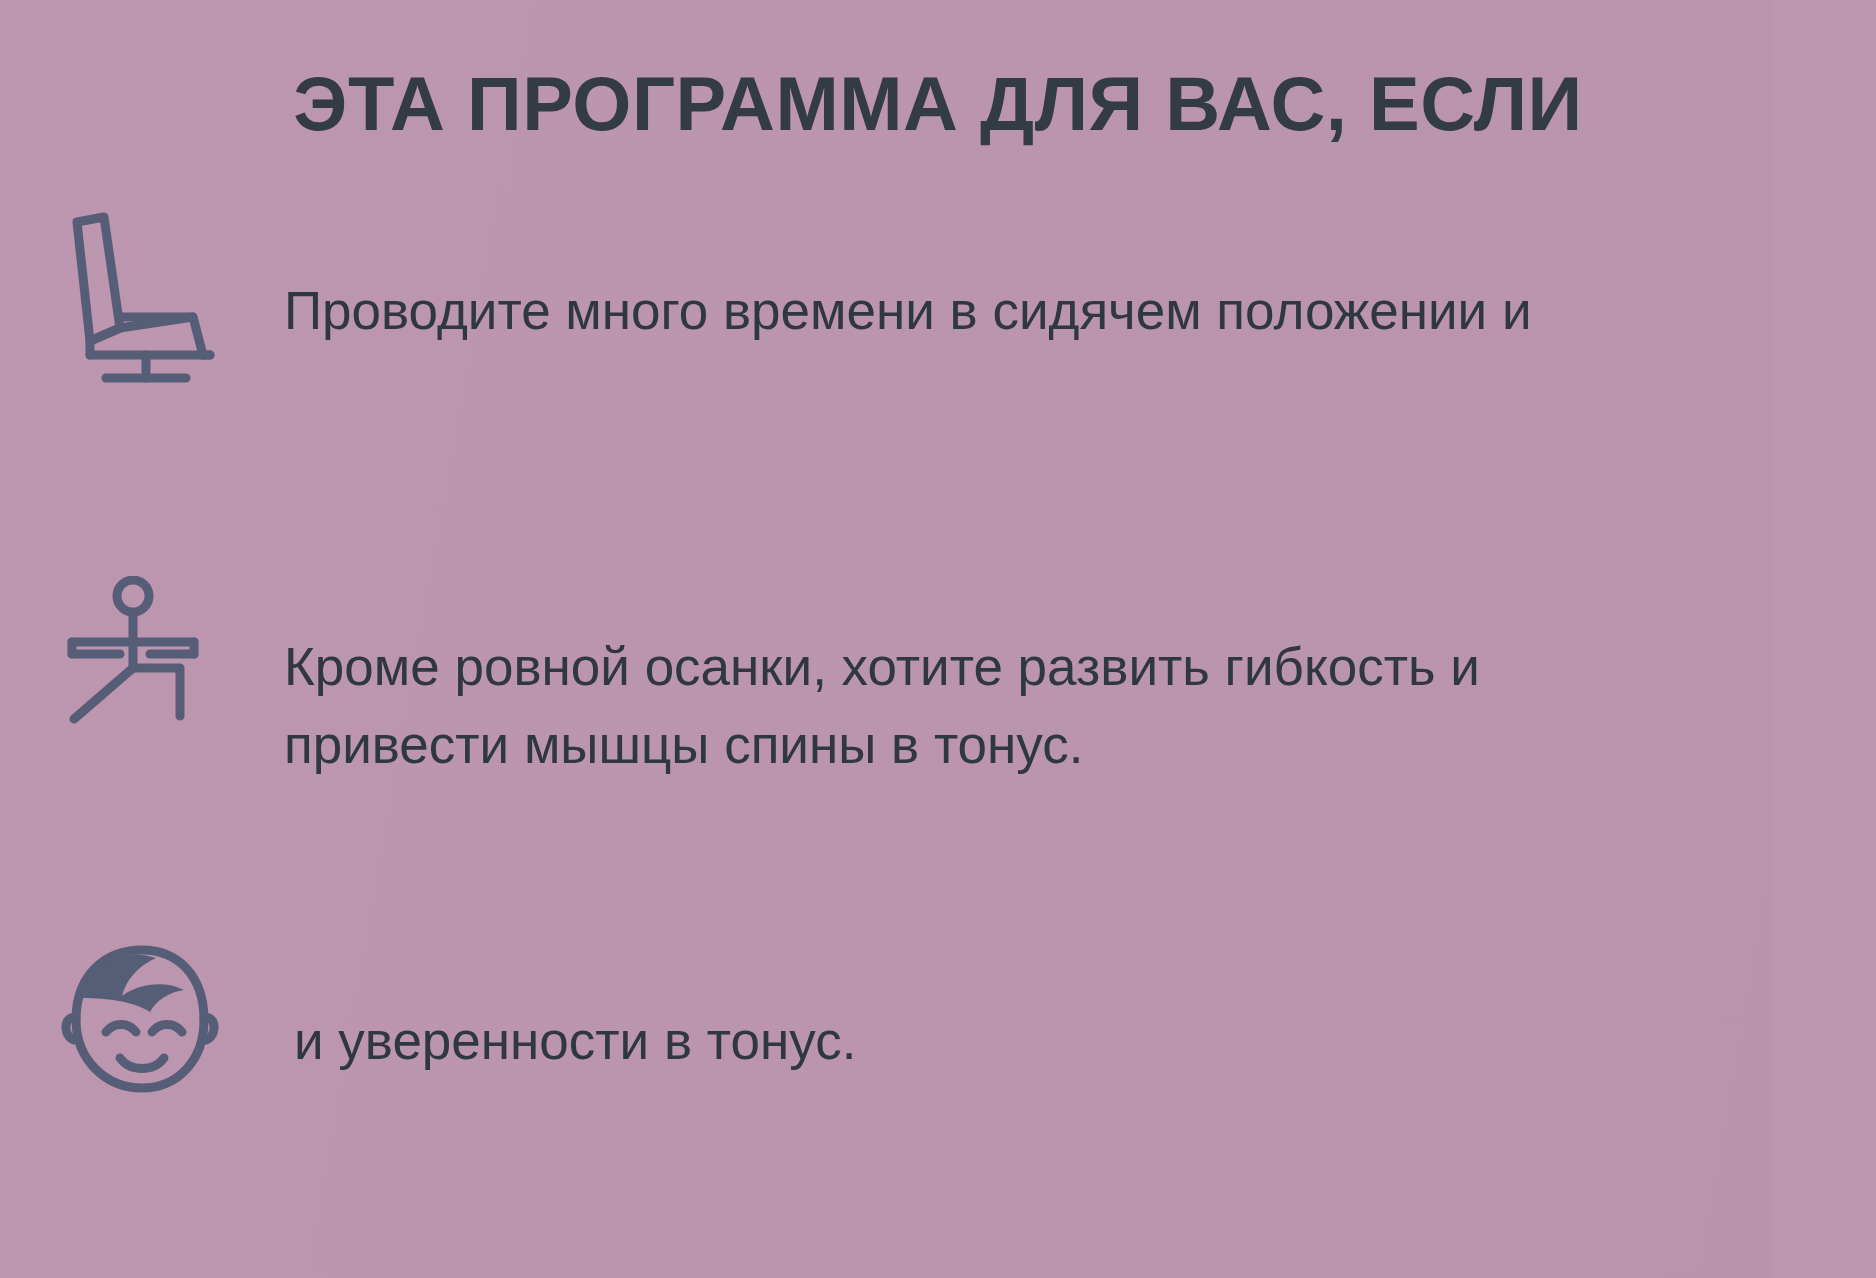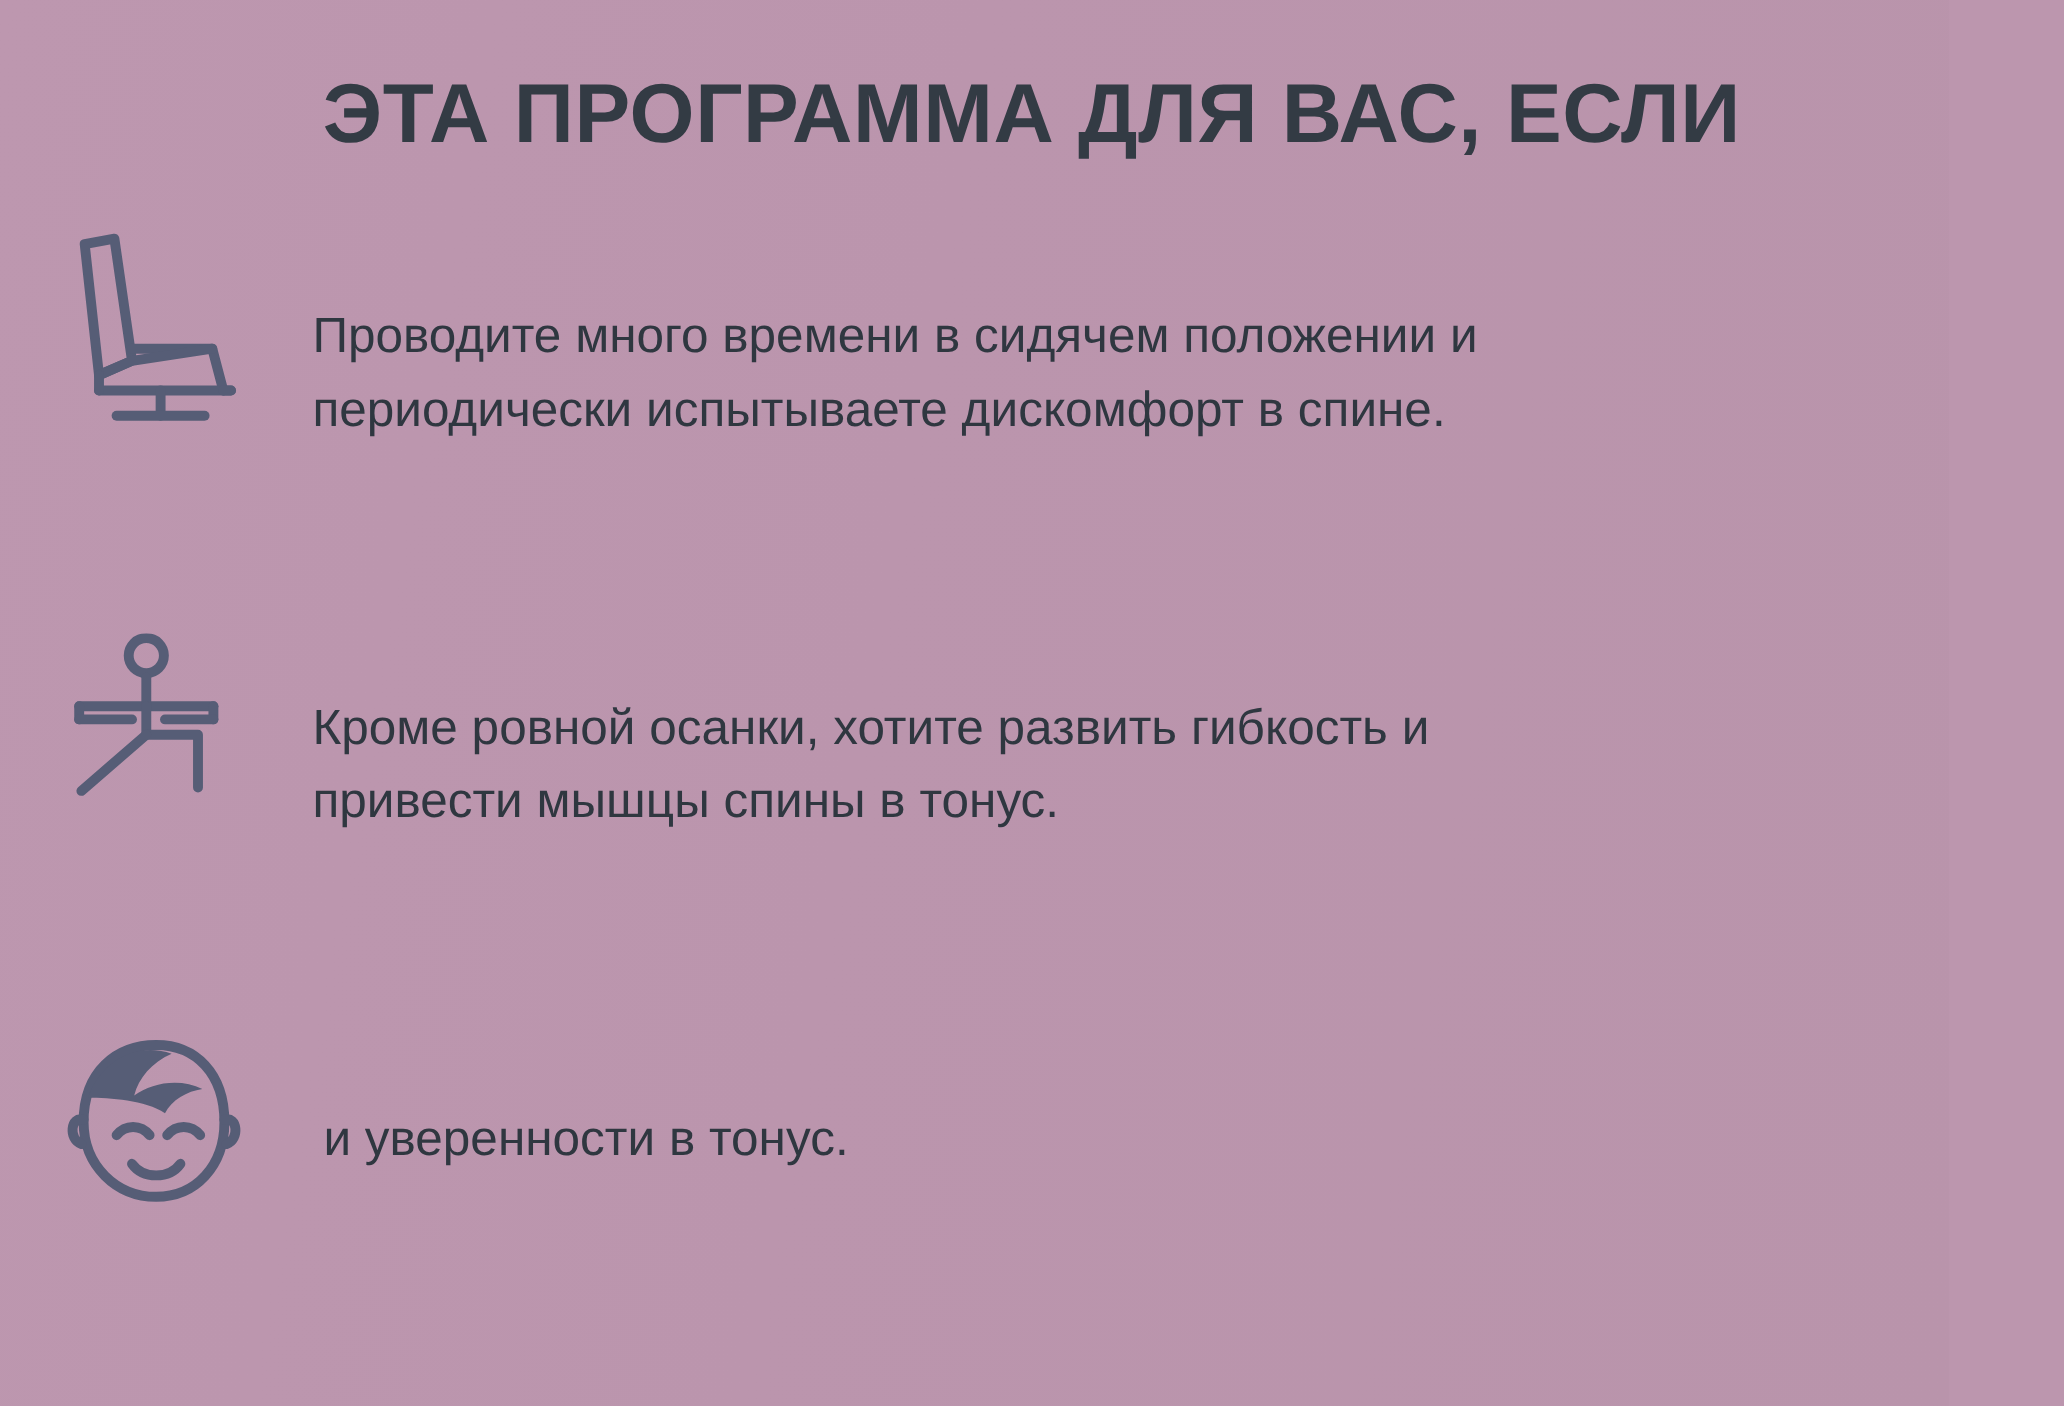--- a/index.html
+++ b/index.html
@@ -55,21 +55,21 @@
     align-items: flex-start;
     justify-content: flex-start;
   }
   .icon-cell svg {
     display: block;
   }
 
   .text-cell {
     flex: 1 1 auto;
     color: #2f3740;
-    font-size: 45px;
+    font-size: 53px;
     line-height: 1.48;
     font-family: "Liberation Sans", sans-serif;
   }
   .text-cell .line {
     display: block;
     white-space: nowrap;
   }
 
   .row-1 .text-cell { padding-top: 62px; padding-left: 24px; }
   .row-2 .text-cell { padding-top: 52px; padding-left: 24px; }
@@ -97,21 +97,20 @@
         <path d="M30 131 L30 145"></path>
         <path d="M143 145 L150 145"></path>
 
         <path d="M86 145 L86 168"></path>
 
         <path d="M46 168 L126 168"></path>
       </svg>
     </div>
     <div class="text-cell">
       <span class="line first">Проводите много времени в сидячем положении и</span>
-      <span class="line second">периодически испытываете дискомфорт в спине.</span>
     </div>
   </div>
 
   <div class="row row-2">
     <div class="icon-cell">
       <svg width="165" height="165" viewBox="0 0 165 165" fill="none" stroke="#565d76" stroke-width="9" stroke-linecap="round" stroke-linejoin="round">
 
         <circle cx="73" cy="20" r="16"></circle>
 
         <path d="M12 66 L134 66"></path>

